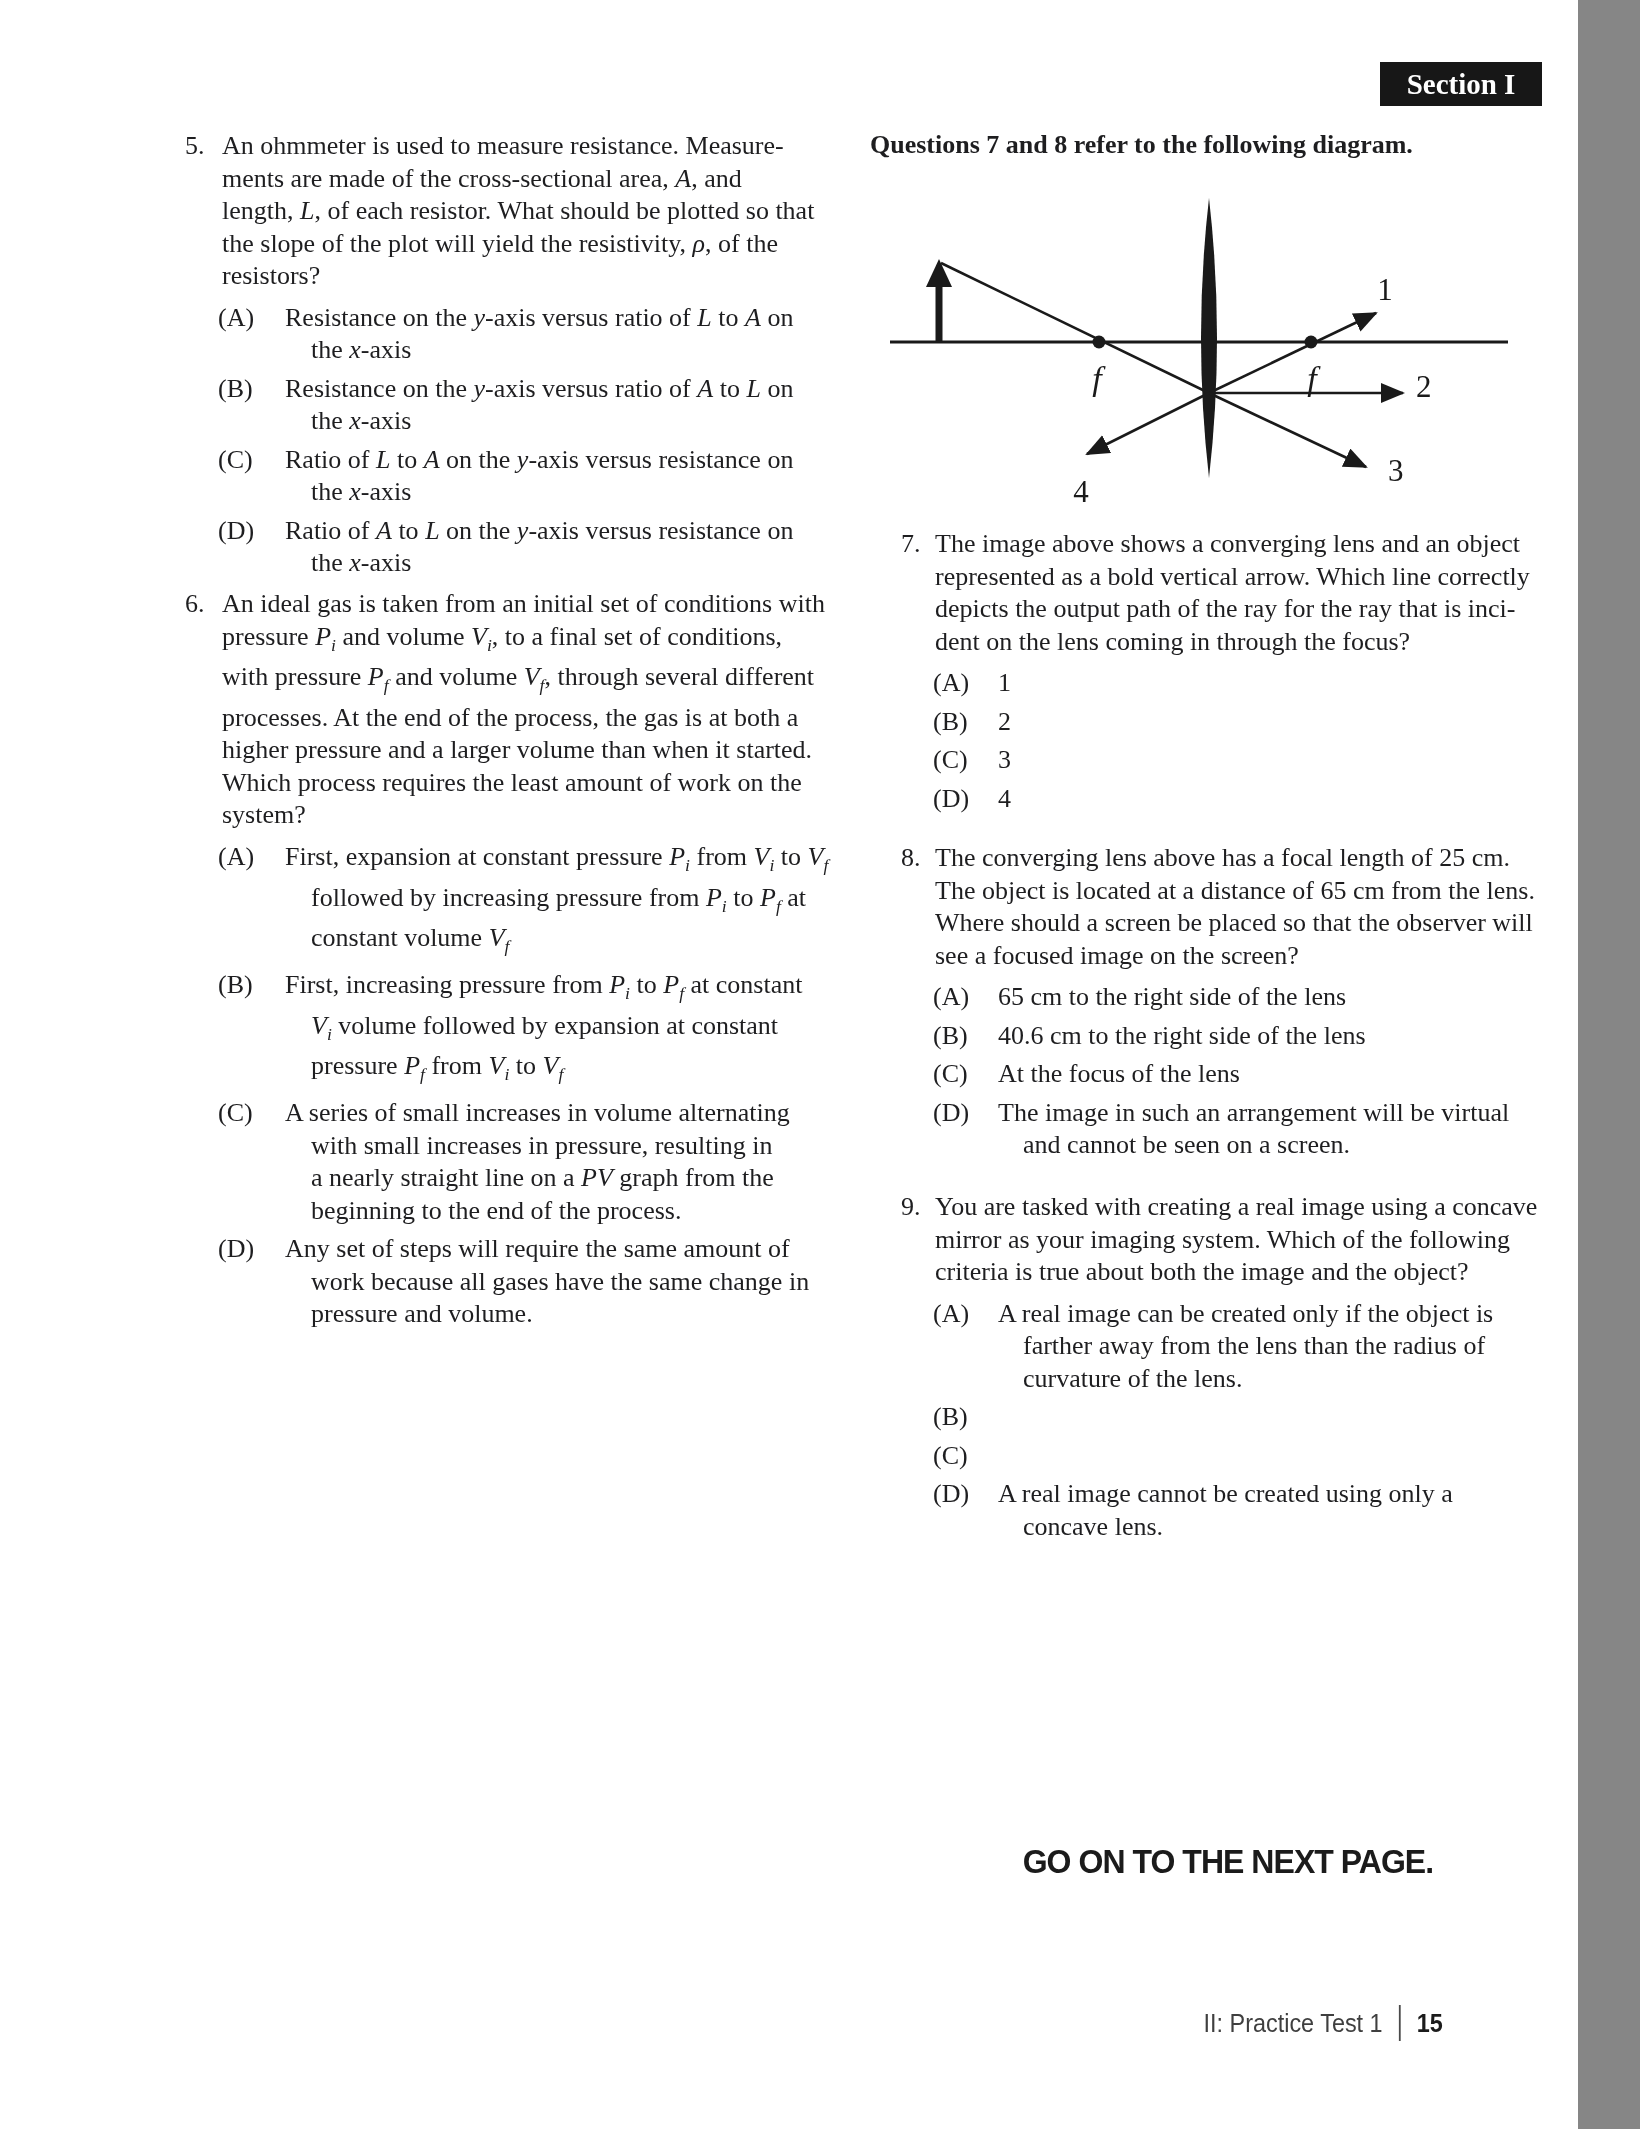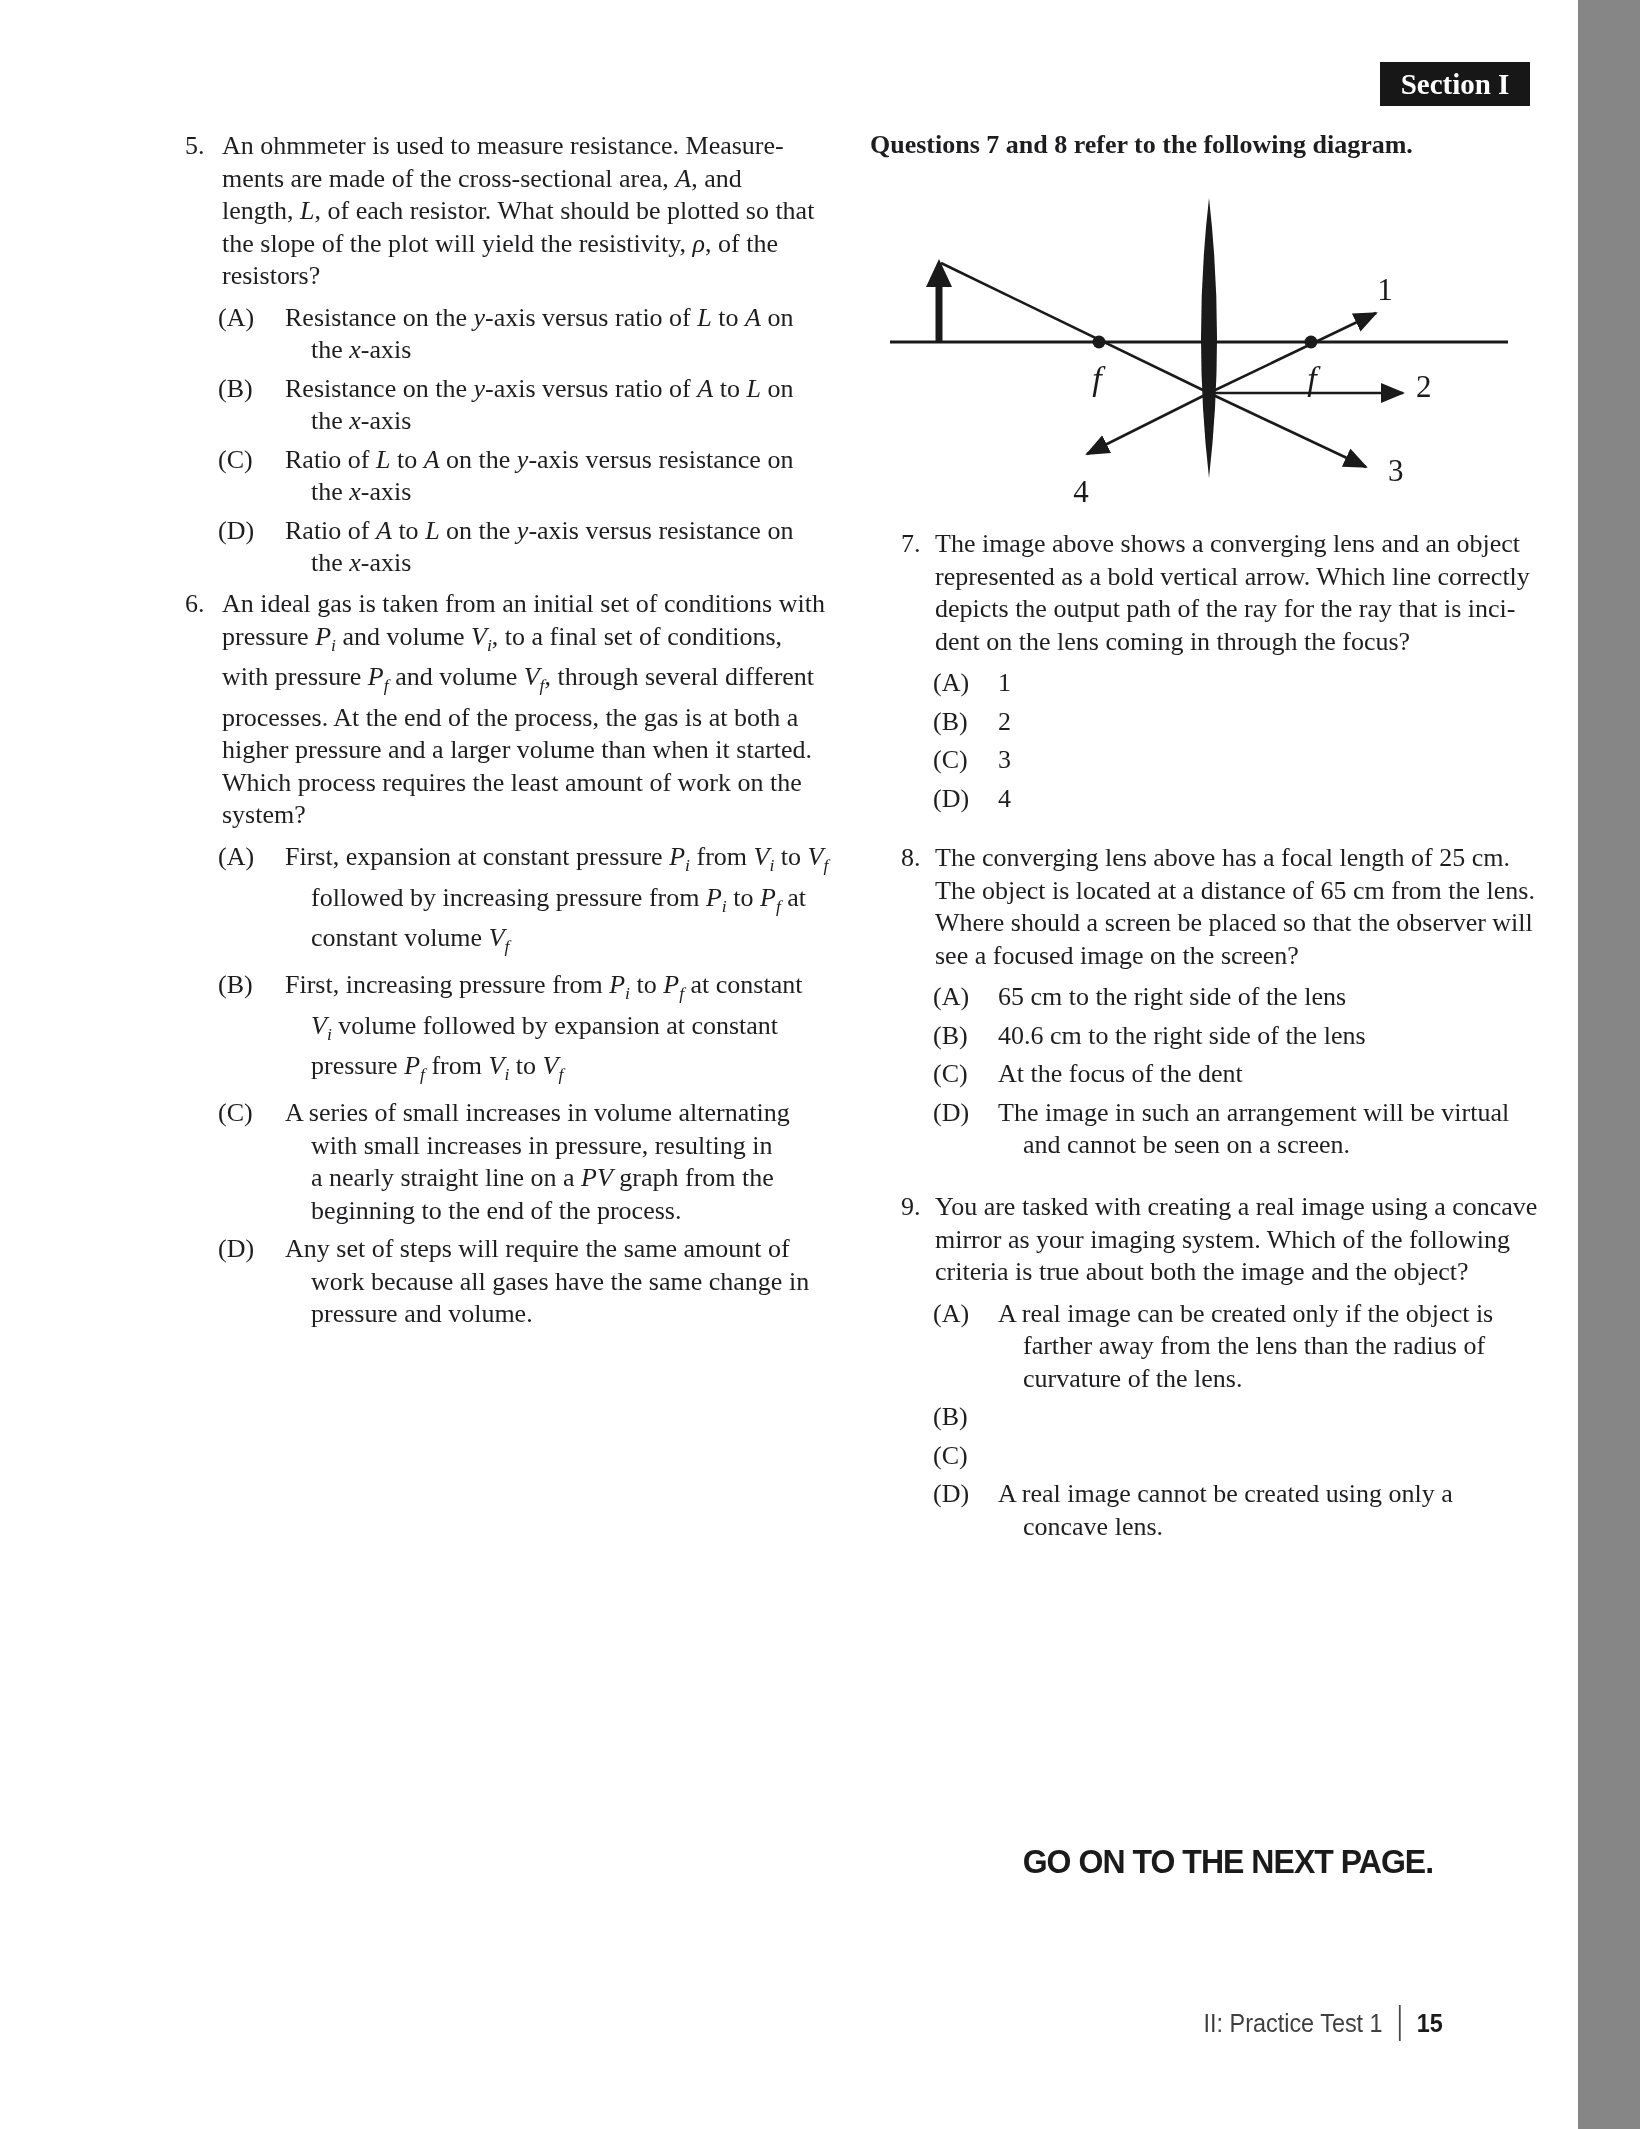--- a/index.html
+++ b/index.html
@@ -3,21 +3,21 @@
 <meta charset="utf-8">
 <style>
   html,body { margin:0; padding:0; }
   body {
     width:1640px; height:2129px; position:relative; background:#ffffff;
     font-family:"Liberation Serif", serif; color:#1e1e20;
     overflow:hidden;
   }
   .gray-band { position:absolute; top:0; height:2129px; background:#868686; }
   .section-box {
-    position:absolute; left:1380px; top:62px; width:150px; height:44px;
+    position:absolute; left:1380px; top:62px; width:162px; height:44px;
     background:#171717; color:#ffffff; display:flex; align-items:center; justify-content:center;
     font-weight:bold; font-size:29px;
   }
   .q { position:absolute; font-size:26px; line-height:32.5px; }
   .qrow { display:flex; }
   .qnum { flex:0 0 37px; }
   .qstem { white-space:nowrap; }
   .opts { margin-top:9px; }
   .opt { display:flex; margin-bottom:6px; }
   .letter { flex:0 0 59px; }
@@ -181,21 +181,21 @@
     <div class="opt">
       <span class="letter">(A)</span>
       <div class="otext">65 cm to the right side of the lens</div>
     </div>
     <div class="opt">
       <span class="letter">(B)</span>
       <div class="otext">40.6 cm to the right side of the lens</div>
     </div>
     <div class="opt">
       <span class="letter">(C)</span>
-      <div class="otext">At the focus of the dent</div>
+      <div class="otext">At the focus of the lens</div>
     </div>
     <div class="opt">
       <span class="letter">(D)</span>
       <div class="otext">The image in such an arrangement will be virtual<br>and cannot be seen on a screen.</div>
     </div>
   </div>
 </div>
 
 <div class="q col-right" style="left:901px; top:1191px; width:640px;">
   <div class="qrow">

